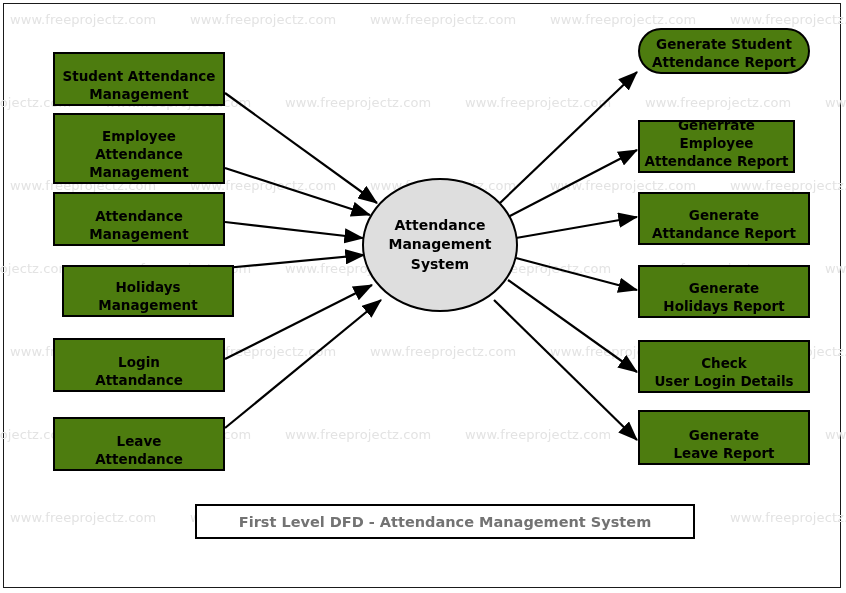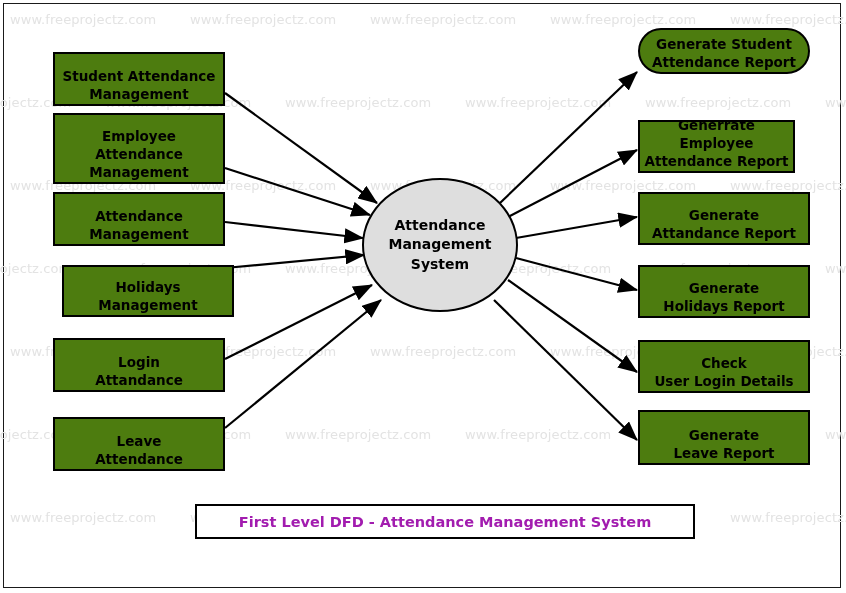--- a/index.html
+++ b/index.html
@@ -102,21 +102,21 @@
     border: 2px solid #000000;
     display: flex;
     align-items: center;
     justify-content: center;
     z-index: 3;
   }
   #caption-text {
     font-family: "DejaVu Sans", "Liberation Sans", sans-serif;
     font-weight: bold;
     font-size: 14.5px;
-    color: #a21caf;
+    color: #737373;
     white-space: nowrap;
   }
 </style>
 </head>
 <body>
 
 <div id="canvas">
 
   <div id="watermarks">
       <span class="wm" style="left: 10px; top: 12px; color: rgb(227, 227, 227);">www.freeprojectz.com</span>

